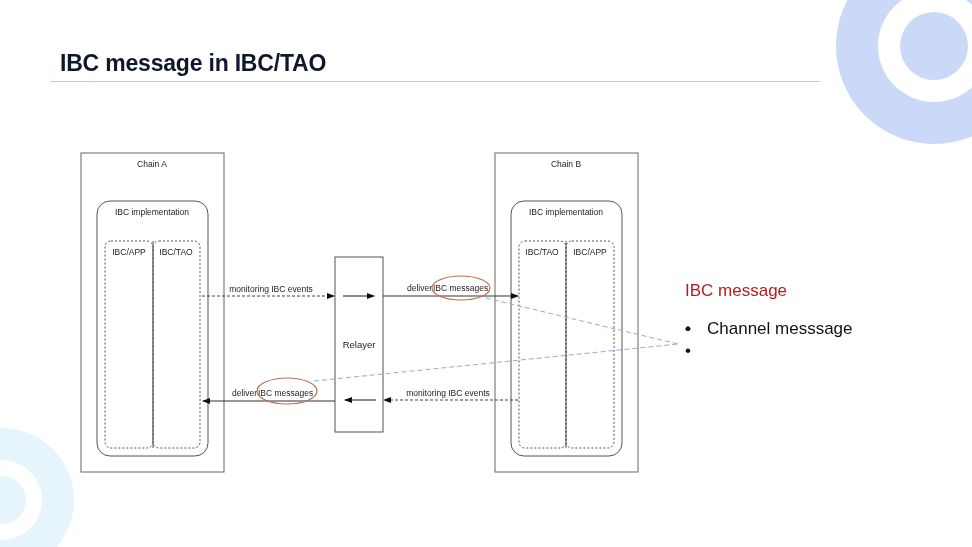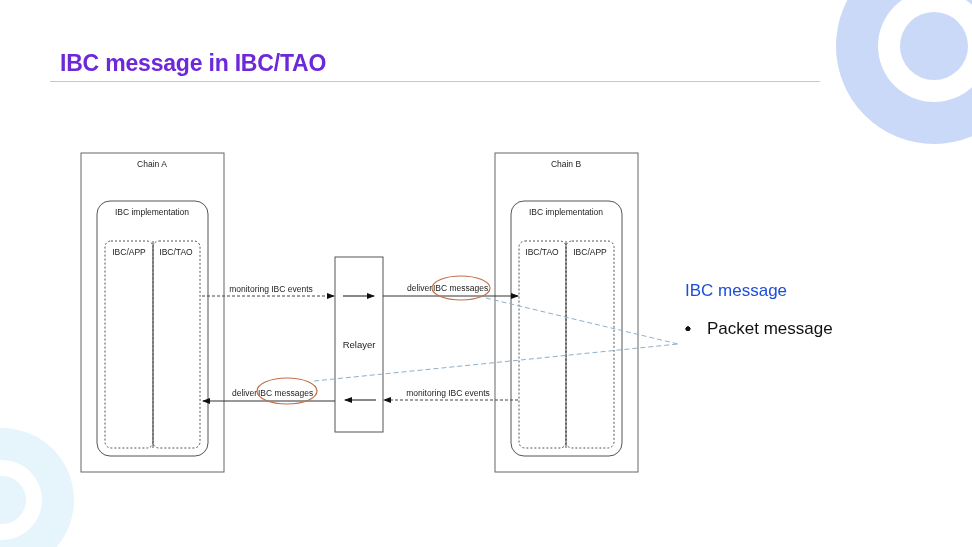--- a/index.html
+++ b/index.html
@@ -12,31 +12,31 @@
   .deco { position: absolute; border-radius: 50%; }
   #deco-tr-outer { left: 836px; top: -52px; width: 196px; height: 196px; background: #c9d9f7; }
   #deco-tr-ring  { left: 878px; top: -10px; width: 112px; height: 112px; background: #ffffff; }
   #deco-tr-inner { left: 900px; top: 12px;  width: 68px;  height: 68px;  background: #c9d9f7; }
   #deco-bl-outer { left: -70px; top: 428px; width: 144px; height: 144px; background: #e6f5fb; }
   #deco-bl-ring  { left: -38px; top: 460px; width: 80px;  height: 80px;  background: #ffffff; }
   #deco-bl-inner { left: -22px; top: 476px; width: 48px;  height: 48px;  background: #e6f5fb; }
 
   #slide-title {
     position: absolute; left: 60px; top: 50px;
-    font-size: 23px; font-weight: bold; letter-spacing: -0.2px; color: #6d28d9;
+    font-size: 23px; font-weight: bold; letter-spacing: -0.2px; color: #0f172a;
   }
   #title-rule {
     position: absolute; left: 50px; top: 81px; width: 770px; height: 1px; background: #c8c8c8;
   }
   #diagram { position: absolute; left: 0; top: 0; }
   .dtext { font-family: "Liberation Sans", sans-serif; font-size: 8.5px; fill: #222; }
   .dtext-lg { font-family: "Liberation Sans", sans-serif; font-size: 9.5px; fill: #222; }
 
   #side-panel { position: absolute; left: 685px; top: 281px; }
-  #side-heading { font-size: 17px; color: #1d4ed8; margin-bottom: 17px; }
+  #side-heading { font-size: 17px; color: #b91c1c; margin-bottom: 17px; }
   #side-list { list-style: none; margin: 0; padding: 0; }
   #side-list li { font-size: 17px; line-height: 22px; color: #111; position: relative; padding-left: 22px; }
   #side-list li .bullet { position: absolute; left: 0; top: 0; }
 </style>
 </head>
 <body>
 
 <div class="deco" id="deco-tr-outer"></div>
 <div class="deco" id="deco-tr-ring"></div>
 <div class="deco" id="deco-tr-inner"></div>
@@ -103,16 +103,16 @@
 
   <line x1="486" y1="298" x2="678" y2="344" stroke="#8fb0cc" stroke-width="1" stroke-dasharray="5,3"></line>
   <line x1="314" y1="381" x2="678" y2="344" stroke="#8fb0cc" stroke-width="1" stroke-dasharray="5,3"></line>
 </svg>
 
 <div id="side-panel">
   <div id="side-heading">IBC message</div>
   <ul id="side-list">
     <li><span class="bullet">•</span></li>
     <li><span class="bullet">•</span></li>
+    <li><span class="bullet">•</span><span>Channel messsage</span></li>
     <li><span class="bullet">•</span></li>
-    <li><span class="bullet">•</span><span>Packet message</span></li>
   </ul>
 </div>
 
 </body></html>

